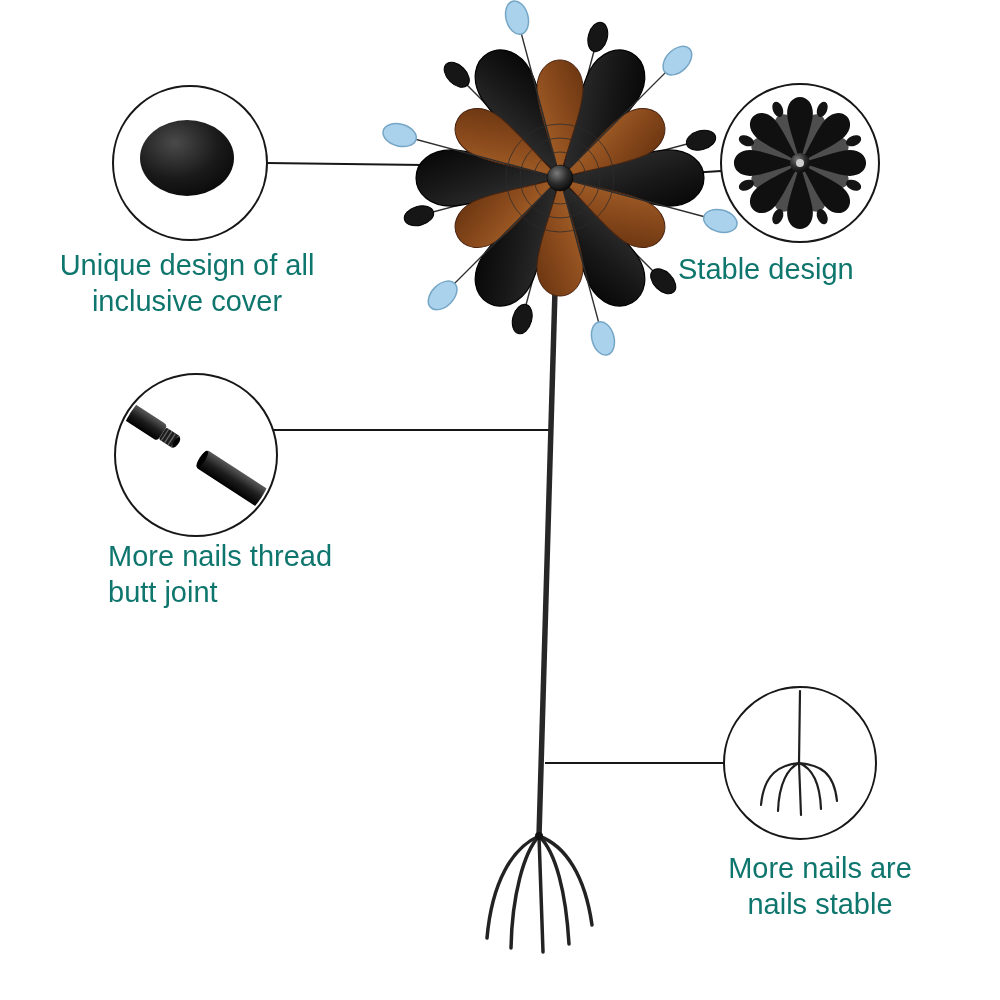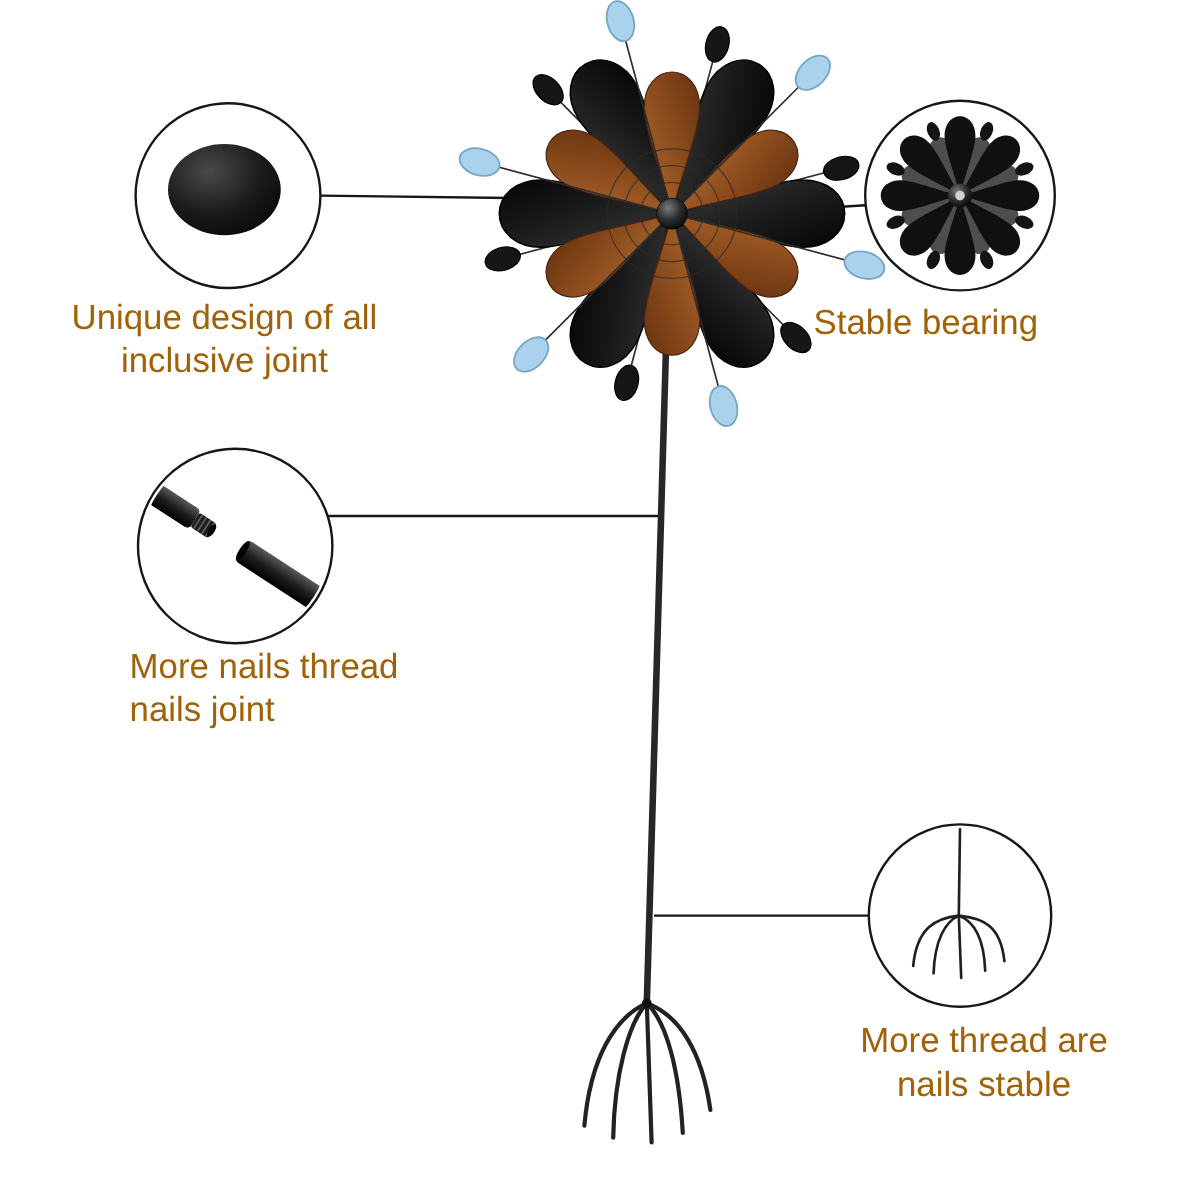--- a/index.html
+++ b/index.html
@@ -12,21 +12,21 @@
   .prongs path{stroke:#222;stroke-width:3.5;fill:none;stroke-linecap:round;}
   .copper{fill:url(#copperGrad);stroke:#4a2410;stroke-width:1;}
   .blackblade{fill:url(#blackGrad);stroke:#000;stroke-width:1;}
   .blue{fill:#aad2ec;stroke:#76a6c6;stroke-width:1.5;}
   .blackoval{fill:#161616;stroke:#000;stroke-width:1;}
   .spoke line{stroke:#2d2d2d;stroke-width:1.4;}
   .coil{fill:none;stroke:#2b2b2b;stroke-width:1;opacity:.75;}
   .bearfront{fill:#101010;}
   .bearback{fill:#4e4e4e;}
   .nails line,.nails path{stroke:#1f1f1f;stroke-width:2.2;fill:none;stroke-linecap:round;}
-  .label{position:absolute;font-size:29px;line-height:36px;color:#a16207;}
+  .label{position:absolute;font-size:29px;line-height:36px;color:#0f766e;}
   .center{text-align:center;}
 </style>
 </head>
 <body>
 
 <div class="canvas">
 
 <svg width="1000" height="1000" viewBox="0 0 1000 1000">
   <defs>
     <path id="petal" d="M 0 0 C 30 -7, 66 -22, 88 -23 C 106 -23.5, 118 -13, 118 0 C 118 13, 106 23.5, 88 23 C 66 22, 30 7, 0 0 Z"></path>
@@ -228,30 +228,30 @@
       <path d="M -1 0 C -12 5, -21 20, -22 48"></path>
       <path d="M -1 0 L 1 52"></path>
       <path d="M -1 0 C 12 5, 20 20, 21 46"></path>
       <path d="M -1 0 C 20 2, 34 9, 37 38"></path>
     </g>
   </g>
 </svg>
 
 <div class="label center" style="left:57px;top:247px;width:260px;">
   <div>Unique design of all</div>
-  <div>inclusive joint</div>
+  <div>inclusive cover</div>
 </div>
 
 <div class="label" style="left:678px;top:251px;">
-  <div>Stable bearing</div>
+  <div>Stable design</div>
 </div>
 
 <div class="label" style="left:108px;top:538px;">
   <div>More nails thread</div>
-  <div>nails joint</div>
+  <div>butt joint</div>
 </div>
 
 <div class="label center" style="left:714px;top:850px;width:212px;">
-  <div>More thread are</div>
+  <div>More nails are</div>
   <div>nails stable</div>
 </div>
 
 </div>
 
 </body></html>

